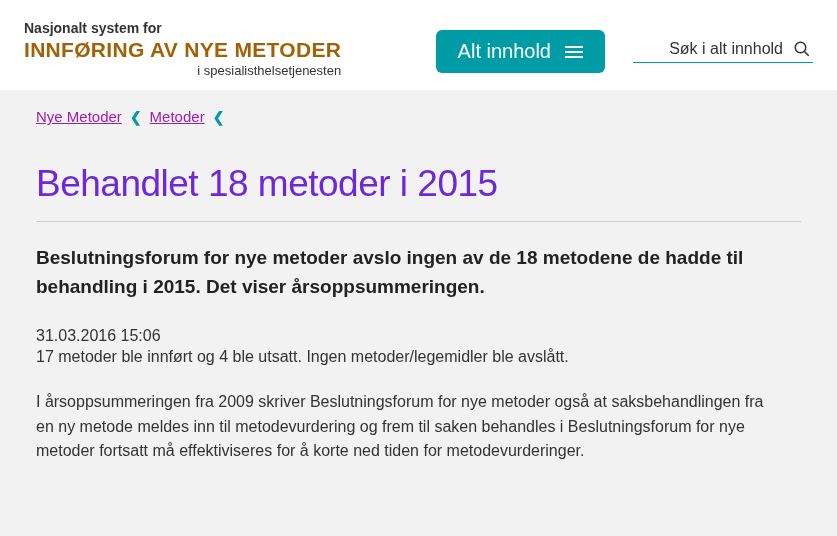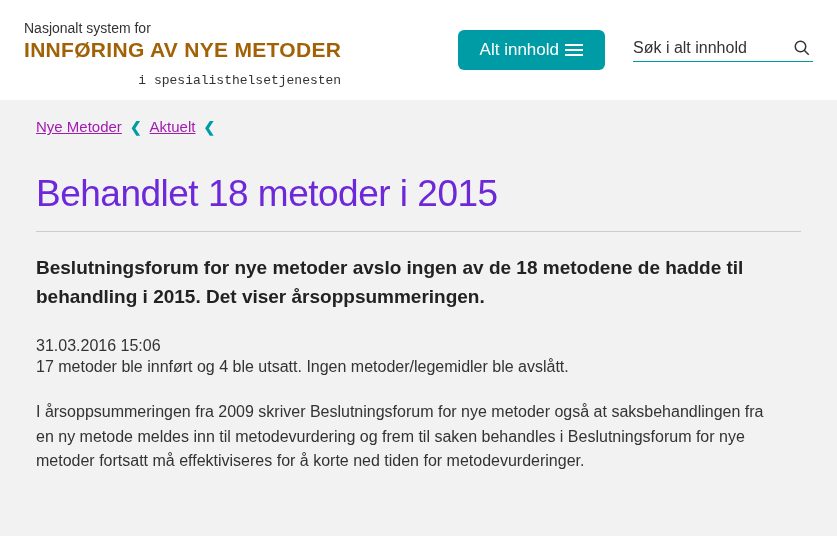--- a/index.html
+++ b/index.html
@@ -17,51 +17,51 @@
     justify-content: space-between;
   }
   .logo-block {
     display: flex;
     flex-direction: column;
   }
   .logo-line1 {
     font-size: 14px;
     color: #333;
     margin-bottom: 2px;
+    font-weight: bold;
   }
   .logo-line2 {
     font-size: 21px;
     font-weight: 700;
     color: #a16207;
     letter-spacing: 0.3px;
     line-height: 1.1;
   }
   .logo-line3 {
     font-size: 13px;
     color: #333;
     text-align: right;
-    margin-top: 12px;
-    font-family: Liberation Mono, monospace;
+    margin-top: 2px;
   }
   .header-right {
     display: flex;
     align-items: center;
     gap: 28px;
     margin-top: 10px;
   }
   .btn-dropdown {
     background: #009ca6;
     color: #fff;
     border: none;
     border-radius: 6px;
     padding: 10px 22px;
-    font-size: 17px;
+    font-size: 20px;
     display: flex;
     align-items: center;
-    gap: 6px;
+    gap: 14px;
     cursor: pointer;
   }
   .hamburger {
     display: inline-flex;
     flex-direction: column;
     gap: 3px;
   }
   .hamburger span {
     display: block;
     width: 18px;
@@ -76,20 +76,21 @@
     gap: 10px;
     min-width: 180px;
   }
   .search-input {
     border: none;
     outline: none;
     font-size: 16px;
     color: #333;
     background: transparent;
     width: 150px;
+    text-align: right;
   }
   .search-input::placeholder { color: #333; }
   .search-icon svg { display: block; }
   .breadcrumb {
     padding: 18px 36px 8px 36px;
     font-size: 15px;
     display: flex;
     align-items: center;
     gap: 8px;
   }
@@ -162,21 +163,21 @@
           <line x1="15" y1="15" x2="21" y2="21"></line>
         </svg>
       </span>
     </div>
   </div>
 </div>
 
 <div class="breadcrumb">
   <a>Nye Metoder</a>
   <span class="chev">❮</span>
-  <a>Aktuelt</a>
+  <a>Metoder</a>
   <span class="chev">❮</span>
 </div>
 
 <div class="content">
   <h1 class="page-title">Behandlet 18 metoder i 2015</h1>
   <p class="lead">Beslutningsforum for nye metoder avslo ingen av de 18 metodene de hadde til behandling i 2015. Det viser årsoppsummeringen.</p>
   <p class="timestamp">31.03.2016 15:06</p>
   <p class="body-text">17 metoder ble innført og 4 ble utsatt. Ingen metoder/legemidler ble avslått.</p>
   <p class="body-text">I årsoppsummeringen fra 2009 skriver Beslutningsforum for nye metoder også at saksbehandlingen fra en ny metode meldes inn til metodevurdering og frem til saken behandles i Beslutningsforum for nye metoder fortsatt må effektiviseres for å korte ned tiden for metodevurderinger.</p>
 </div>

